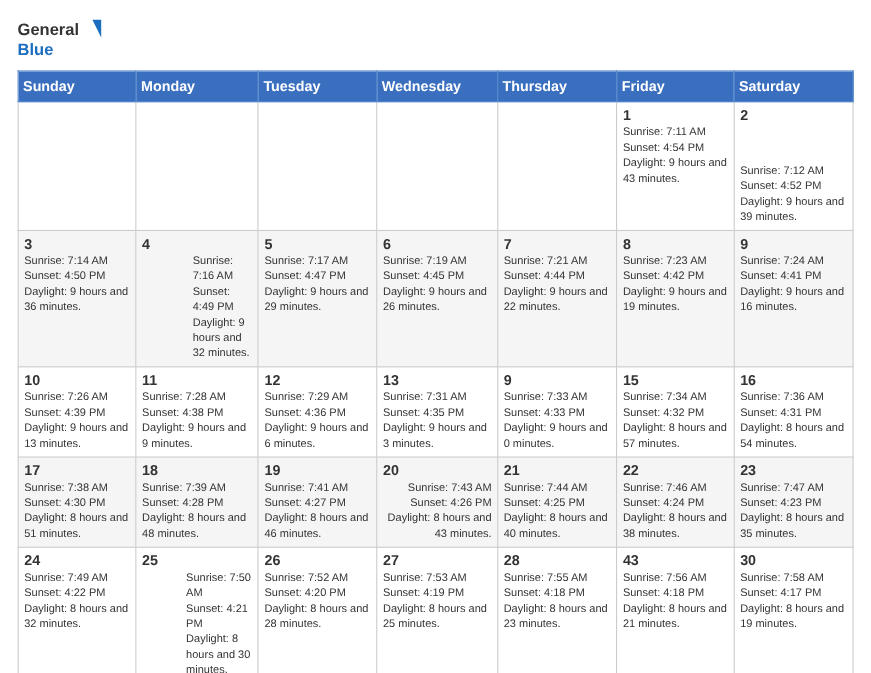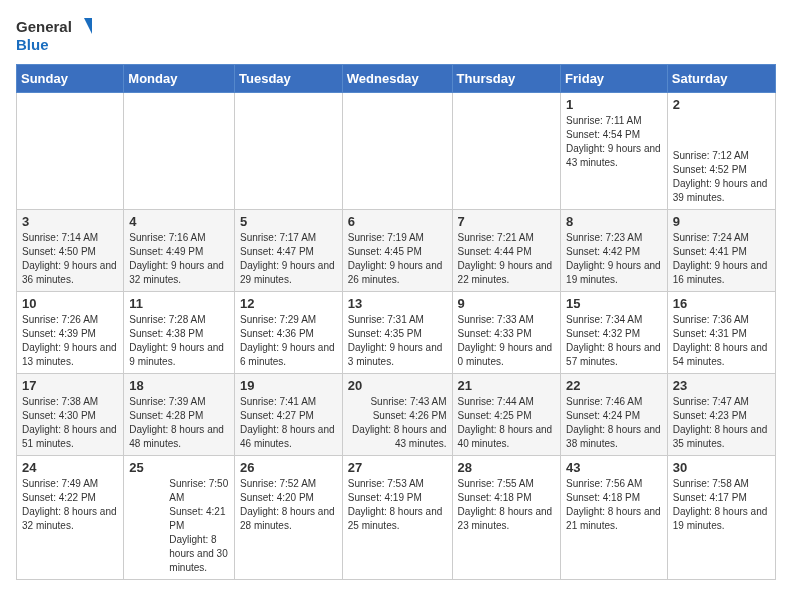--- a/index.html
+++ b/index.html
@@ -127,21 +127,21 @@
       </tr>
       <tr>
         <td>
           <span class="day-num">3</span>
           <div class="day-info" style="white-space: pre-line;">Sunrise: 7:14 AM
 Sunset: 4:50 PM
 Daylight: 9 hours and 36 minutes.</div>
         </td>
         <td>
           <span class="day-num">4</span>
-          <div class="day-info" style="white-space: pre-line;">Sunrise: 7:16 AM
+          <div class="day-info" style="white-space: pre-line; margin-left: 46px;">Sunrise: 7:16 AM
 Sunset: 4:49 PM
 Daylight: 9 hours and 32 minutes.</div>
         </td>
         <td>
           <span class="day-num">5</span>
           <div class="day-info" style="white-space: pre-line;">Sunrise: 7:17 AM
 Sunset: 4:47 PM
 Daylight: 9 hours and 29 minutes.</div>
         </td>
         <td>

